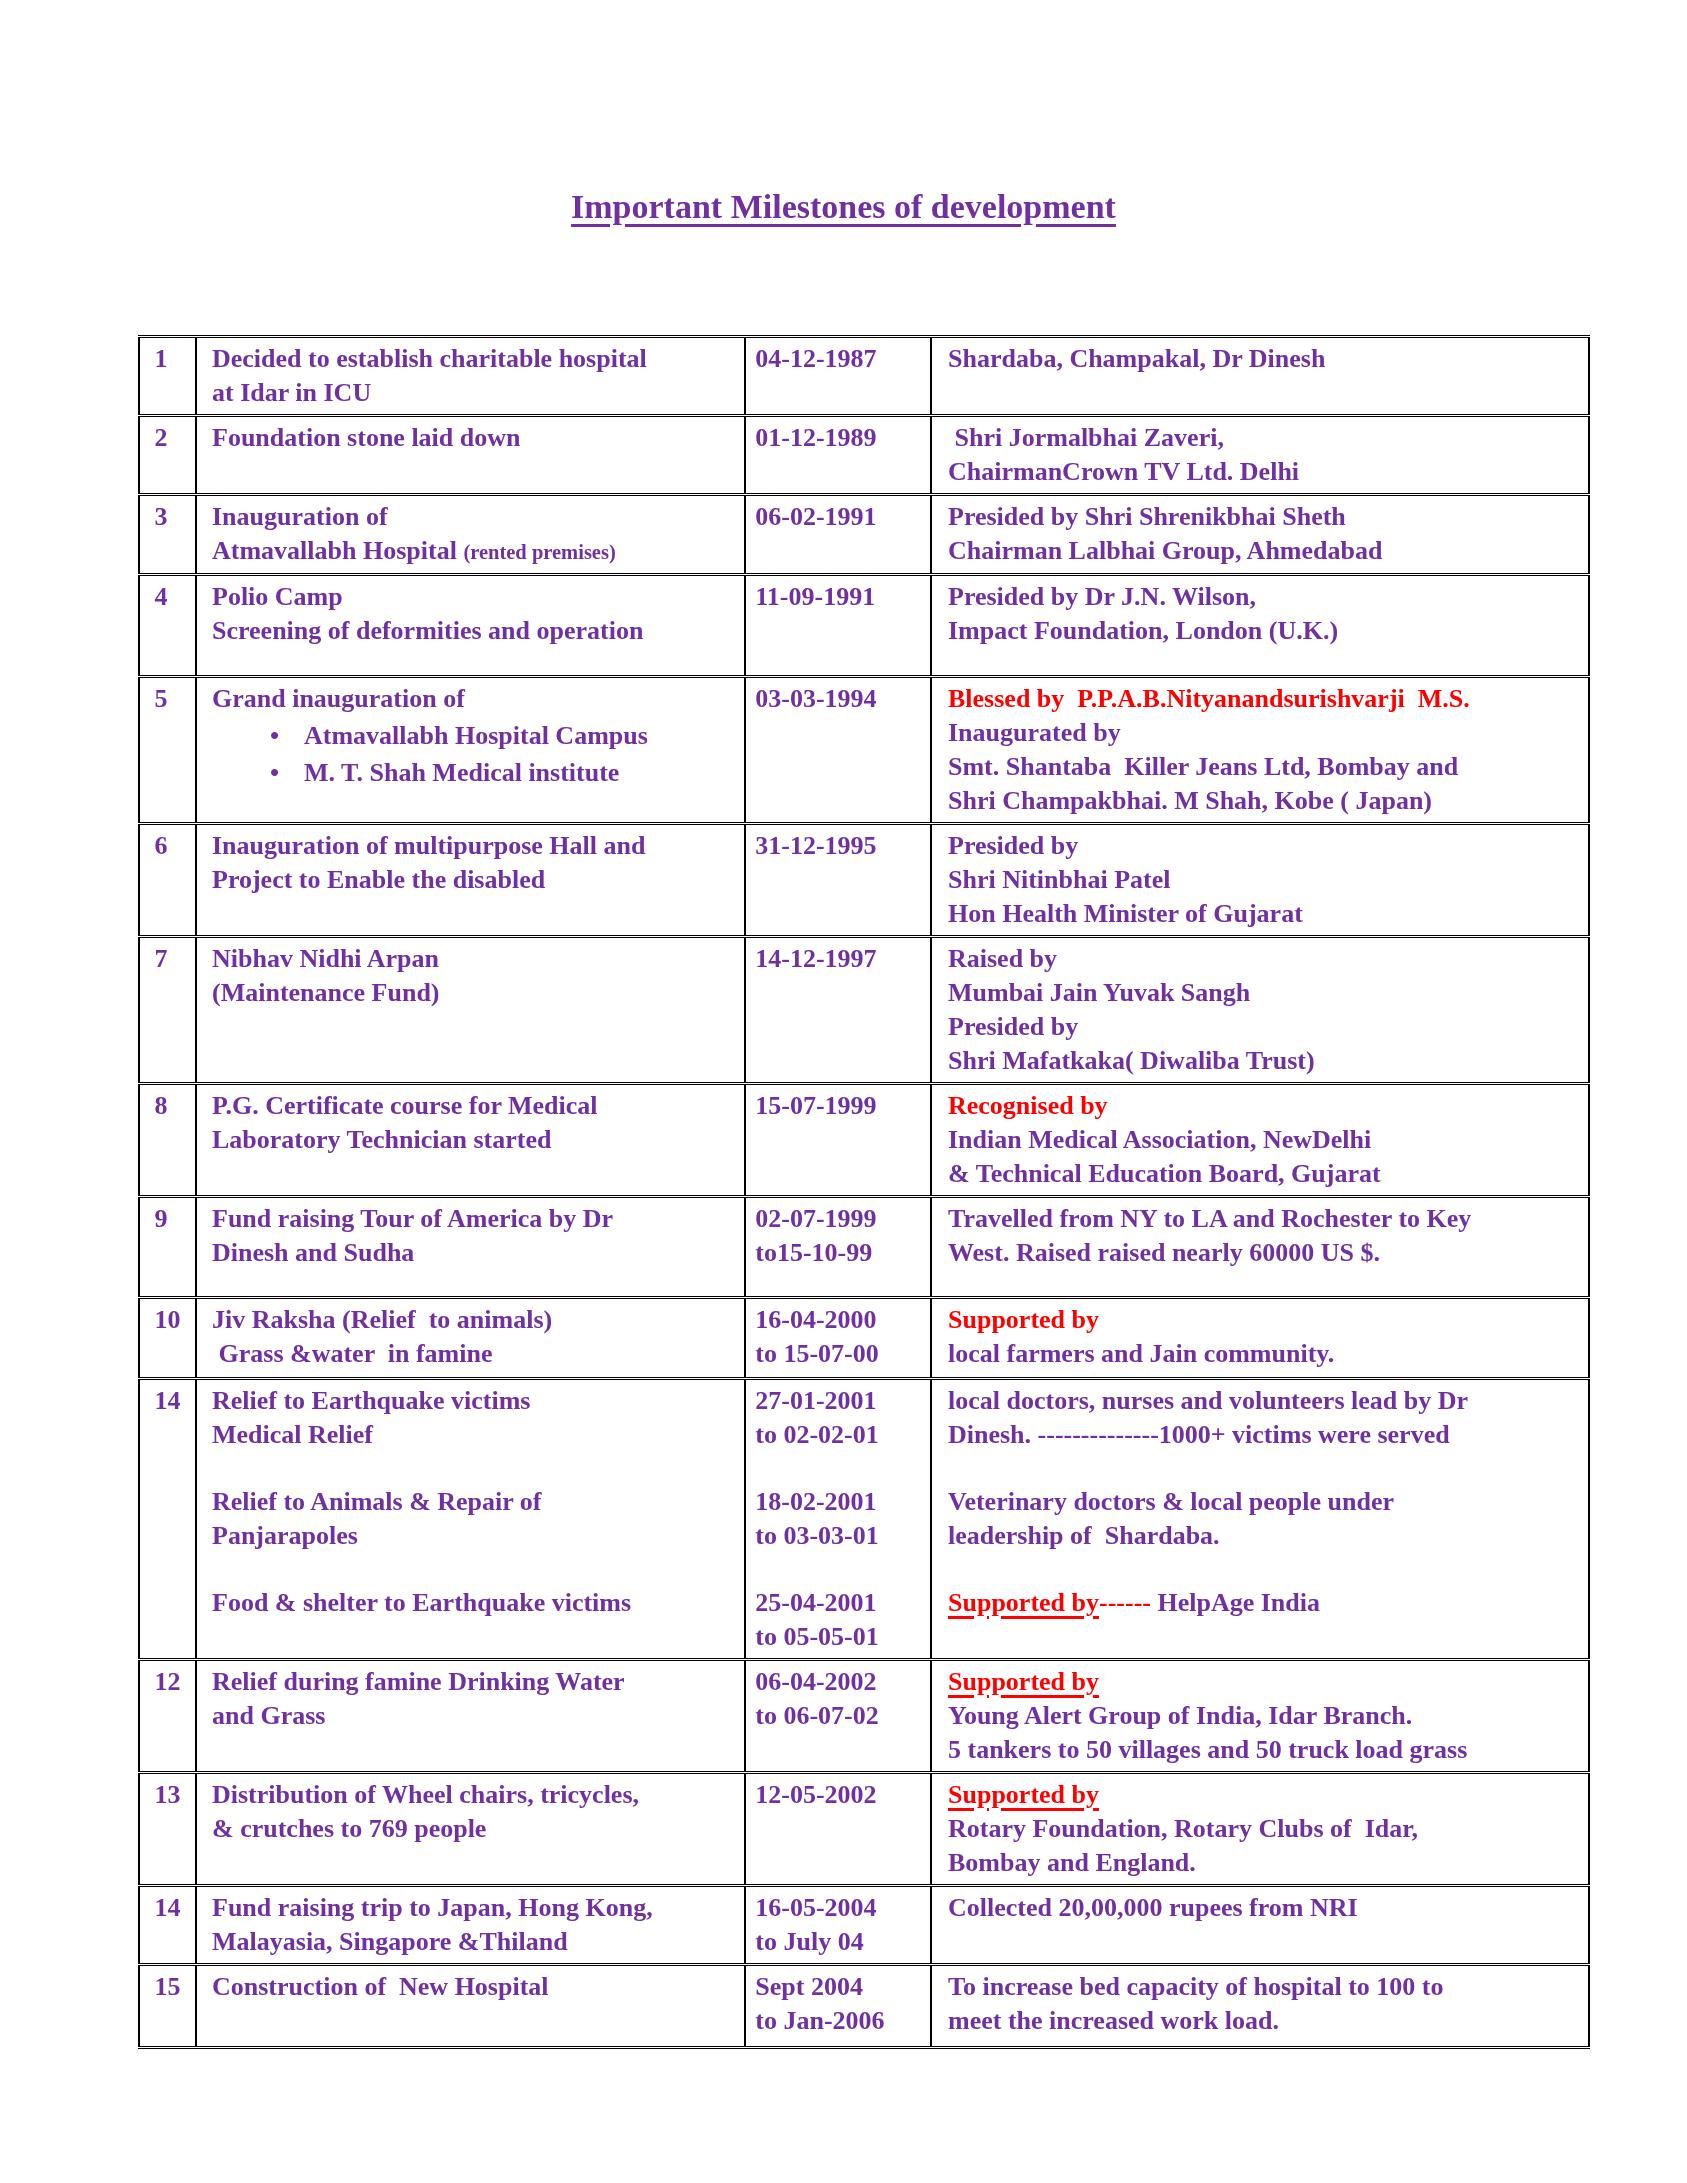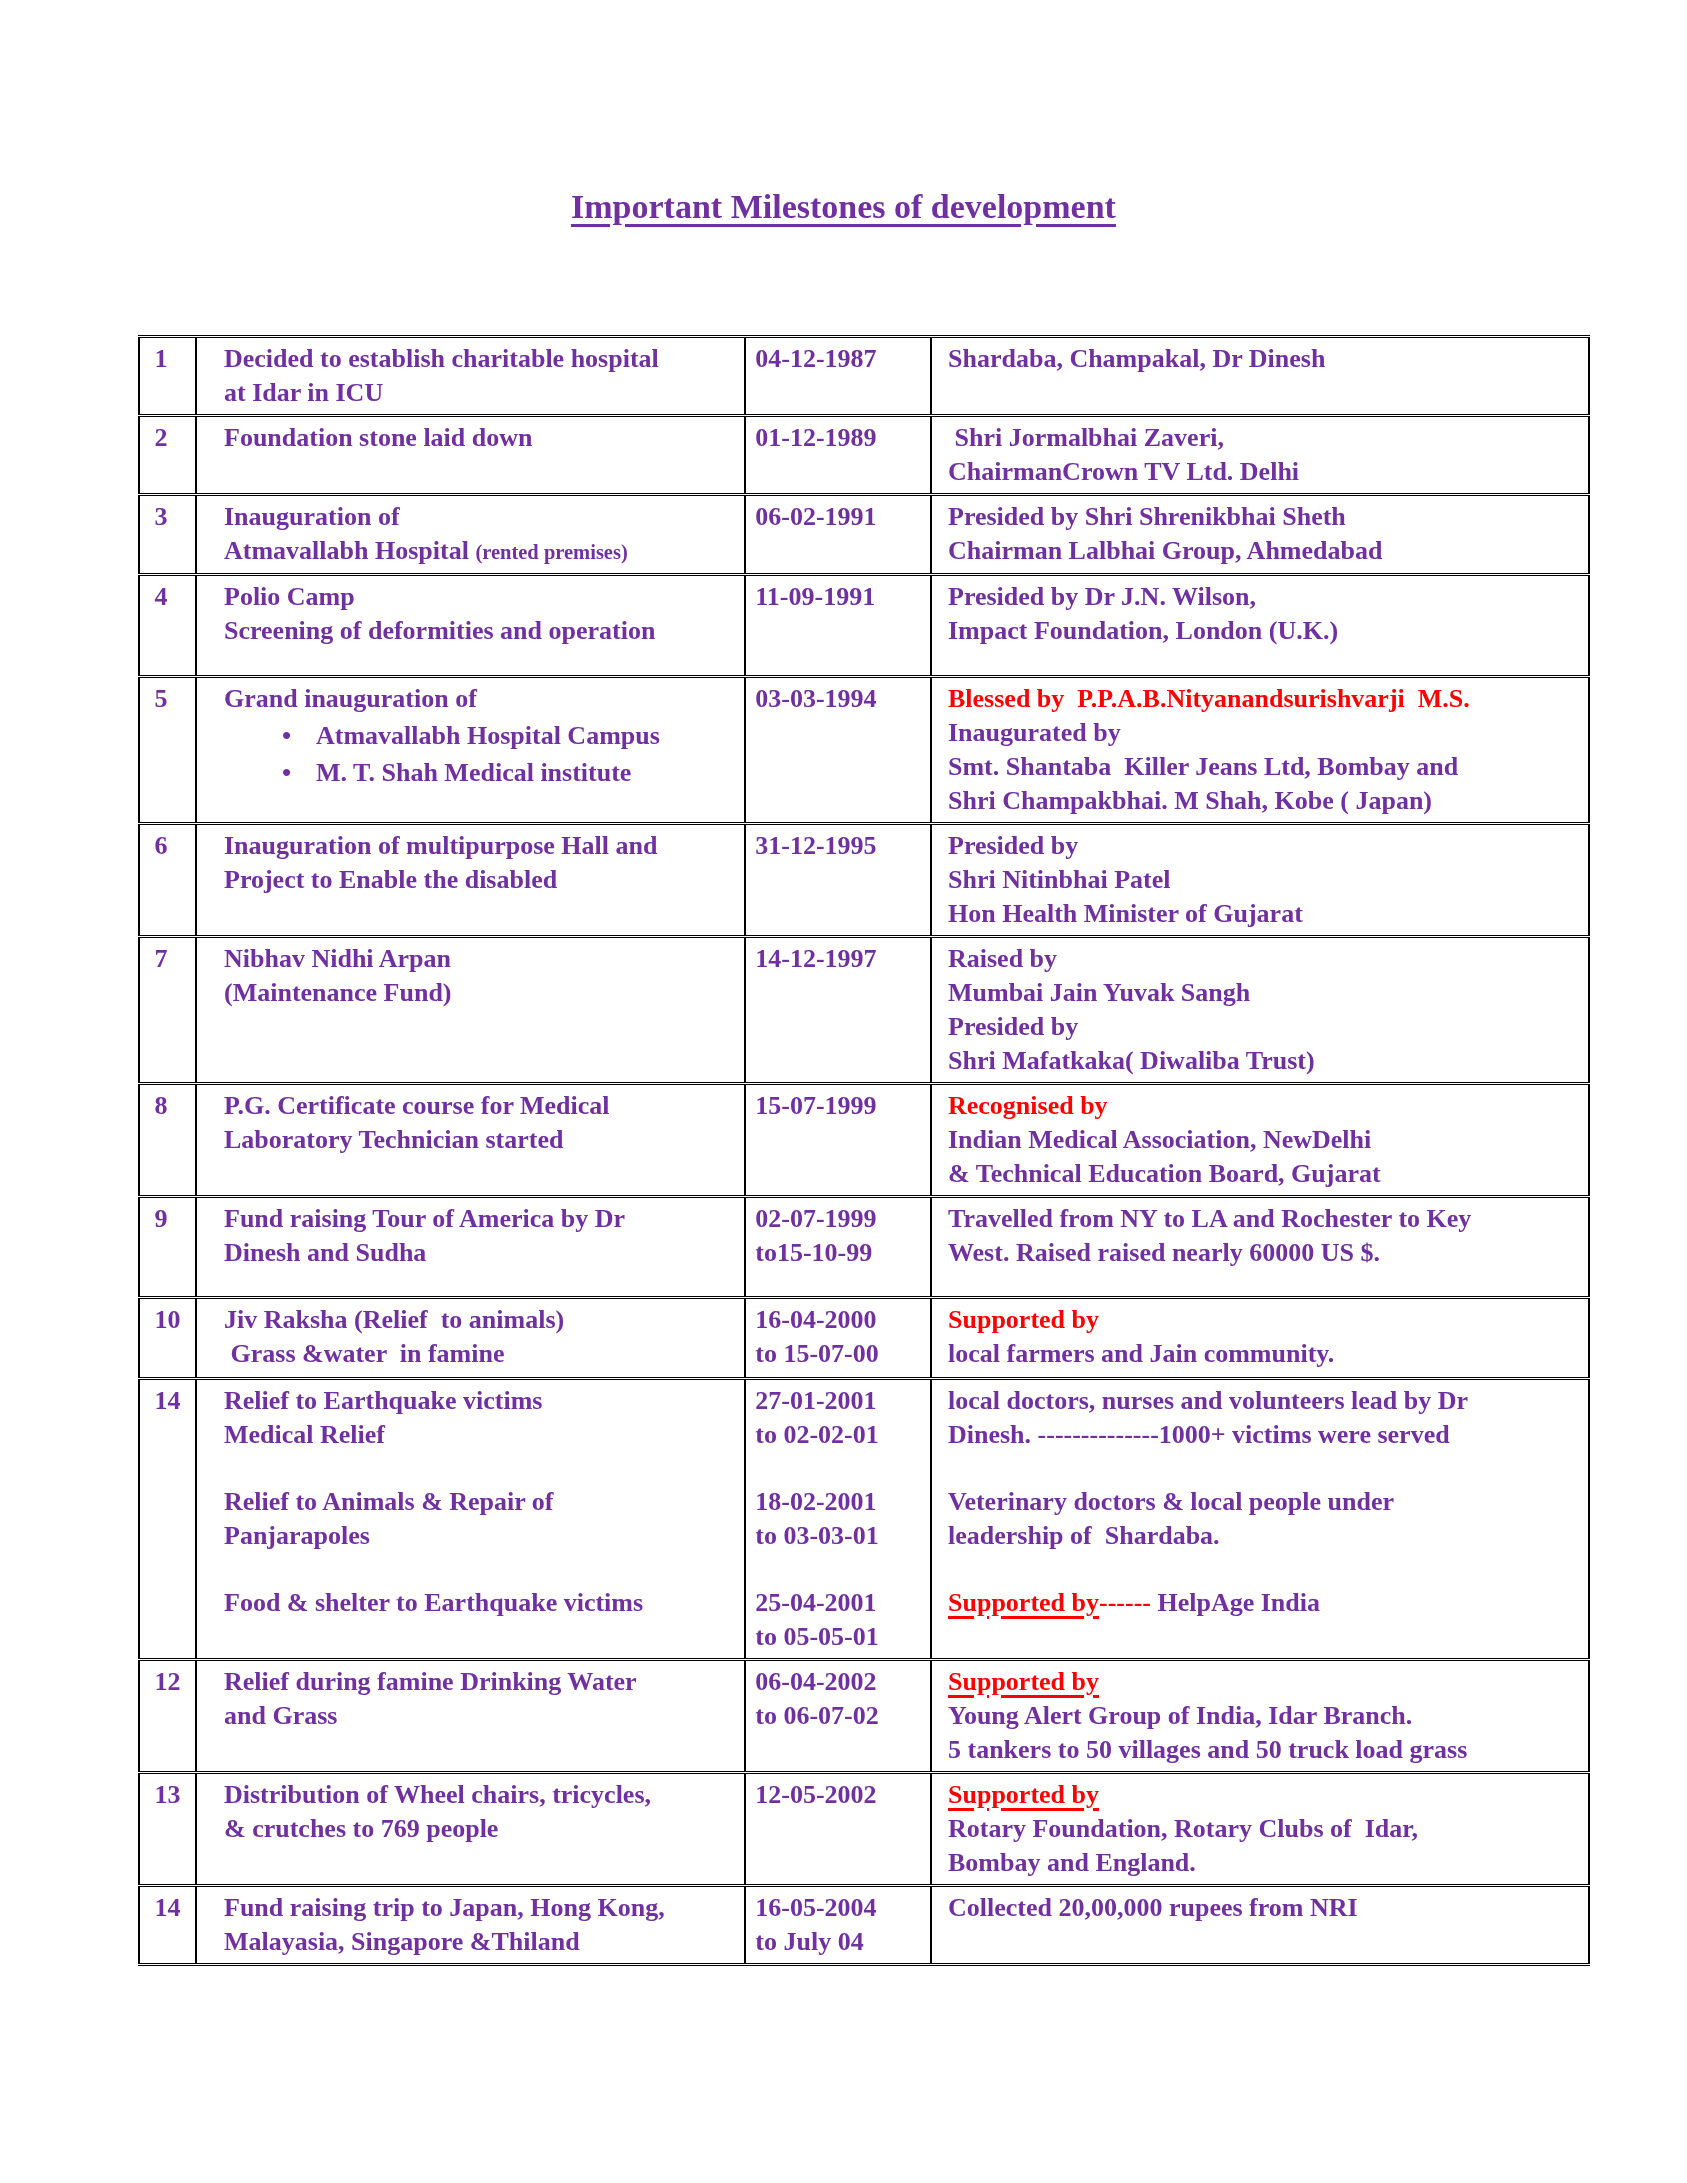--- a/index.html
+++ b/index.html
@@ -49,21 +49,21 @@
     vertical-align:top;
     border:2px solid var(--border);
     border-top:3.3px double var(--border);
     border-bottom:none;
     padding:4px 5.3px 4px 12px;
     font-size:26px;
     line-height:34px;
     color:var(--purple);
   }
   td.td-num{padding-left:14.6px;}
-  td.td-desc{padding-left:27px;}
+  td.td-desc{padding-left:15px;}
   td.td-date{padding-left:9.3px;padding-right:18px;}
   td.td-details{padding-left:16px;}
   .ln{
     white-space:pre;
     overflow:visible;
   }
   .ln.bullet{
     padding-left:58px;
     margin-top:3px;
   }
@@ -337,16 +337,32 @@
             <div class="ln">Malayasia, Singapore &amp;Thiland</div>
           </td>
           <td class="td-date">
             <div class="ln">16-05-2004</div>
             <div class="ln">to July 04</div>
           </td>
           <td class="td-details">
             <div class="ln">Collected 20,00,000 rupees from NRI</div>
           </td>
         </tr>
+        <tr style="height: 83px;">
+          <td class="td-num">
+            <div class="ln">15</div>
+          </td>
+          <td class="td-desc">
+            <div class="ln">Construction of  New Hospital</div>
+          </td>
+          <td class="td-date">
+            <div class="ln">Sept 2004</div>
+            <div class="ln">to Jan-2006</div>
+          </td>
+          <td class="td-details">
+            <div class="ln">To increase bed capacity of hospital to 100 to</div>
+            <div class="ln">meet the increased work load.</div>
+          </td>
+        </tr>
       </tbody>
   </table>
 </div>
 
 
 </body></html>

